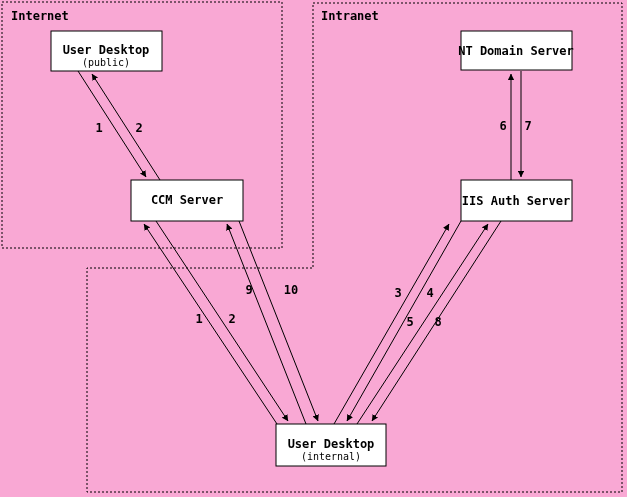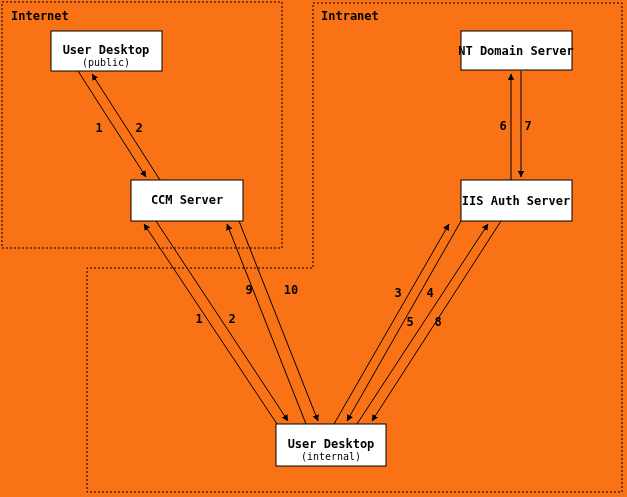--- a/index.html
+++ b/index.html
@@ -1,20 +1,20 @@
 <!DOCTYPE html>
 <html><head>
 <meta charset="utf-8">
 <style>
   html, body { margin: 0; padding: 0; background: #ffffff; }
   .stage {
     position: relative;
     width: 627px;
     height: 497px;
-    background: #f97316;
+    background: #f9a8d4;
     font-family: "DejaVu Sans Mono", "Liberation Mono", monospace;
   }
   svg { display: block; }
   .zone-outline {
     fill: none;
     stroke: #000000;
     stroke-width: 1;
     stroke-dasharray: 2 2;
   }
   .node-box {

